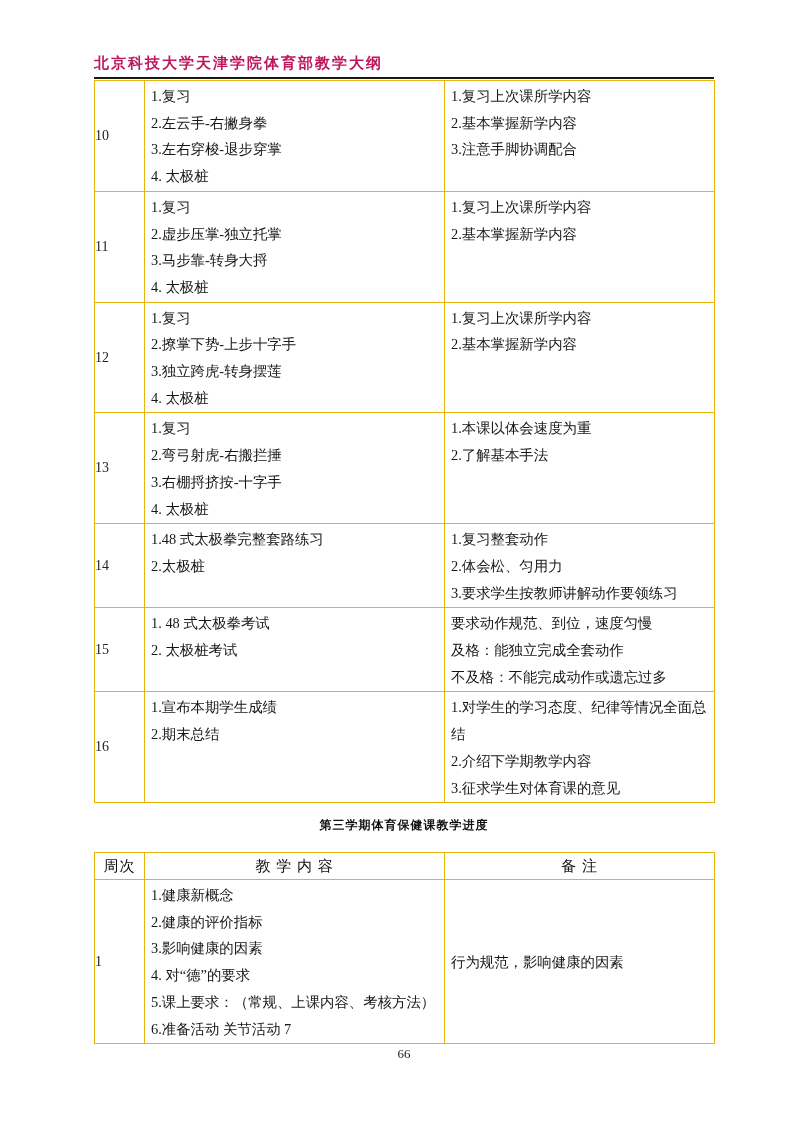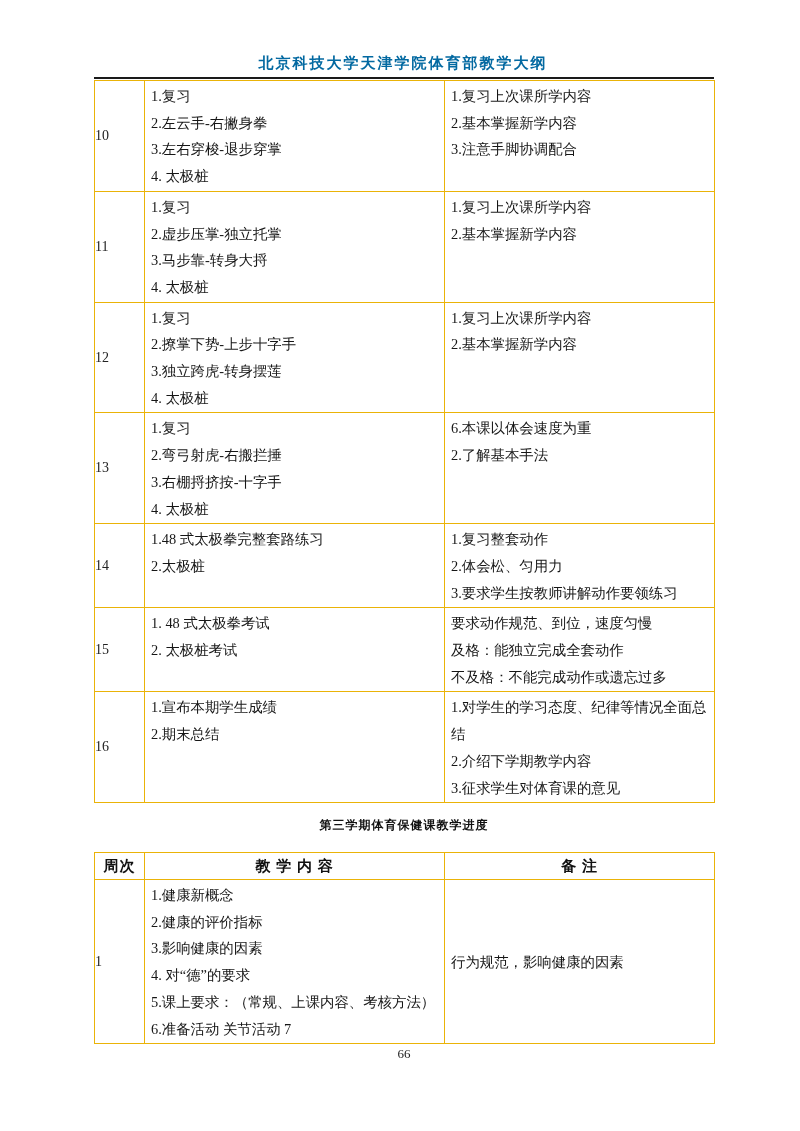--- a/index.html
+++ b/index.html
@@ -3,41 +3,41 @@
 <meta charset="utf-8">
 <style>
   html,body { margin:0; padding:0; background:#ffffff; }
   .page {
     position:relative; width:800px; height:1131px; background:#ffffff;
     font-family:"Liberation Serif","DejaVu Serif",serif; color:#161616;
     overflow:hidden;
   }
   .doc-header {
     position:absolute; top:54px; left:94px; width:618px;
-    text-align:center; font-weight:bold; font-size:15px; letter-spacing:2px;
-    color:#0369a1;
+    text-align:left; font-weight:bold; font-size:15px; letter-spacing:2px;
+    color:#be185d;
   }
   .header-rule {
     position:absolute; top:77px; left:94px; width:620px; height:2px; background:#1a1a1a;
   }
   table { border-collapse:collapse; table-layout:fixed; width:620px; font-size:14.4px; }
   td, th { border:1px solid #eab308; padding:0; }
   .t1 { position:absolute; top:80px; left:94px; }
   .t2 { position:absolute; top:852px; left:94px; }
   col.c-week { width:50px; }
   col.c-content { width:300px; }
   col.c-remarks { width:270px; }
   td.week {
     text-align:left; vertical-align:middle; font-size:14px; color:#222;
   }
   td.content, td.remarks { vertical-align:top; padding:2px 4px 1px 6px; }
   .line { line-height:26.7px; }
   .t2 td.remarks { vertical-align:middle; }
   .t2 th {
-    font-weight:bold; font-size:15px; height:26px; text-align:center;
+    font-weight:normal; font-size:15px; height:26px; text-align:center;
     vertical-align:middle; letter-spacing:1px; color:#111;
   }
   .section-title {
     position:absolute; top:817px; left:94px; width:620px; text-align:center;
     font-weight:bold; font-size:12px; letter-spacing:1px; color:#111;
   }
   .page-number {
     position:absolute; top:1046px; left:94px; width:620px; text-align:center;
     font-size:13px; color:#222;
   }
@@ -100,21 +100,21 @@
         </tr>
         <tr>
           <td class="week">13</td>
           <td class="content">
             <div class="line">1.复习</div>
             <div class="line">2.弯弓射虎-右搬拦捶</div>
             <div class="line">3.右棚捋挤按-十字手</div>
             <div class="line">4. 太极桩</div>
           </td>
           <td class="remarks">
-            <div class="line">6.本课以体会速度为重</div>
+            <div class="line">1.本课以体会速度为重</div>
             <div class="line">2.了解基本手法</div>
           </td>
         </tr>
         <tr>
           <td class="week">14</td>
           <td class="content">
             <div class="line">1.48 式太极拳完整套路练习</div>
             <div class="line">2.太极桩</div>
           </td>
           <td class="remarks">

